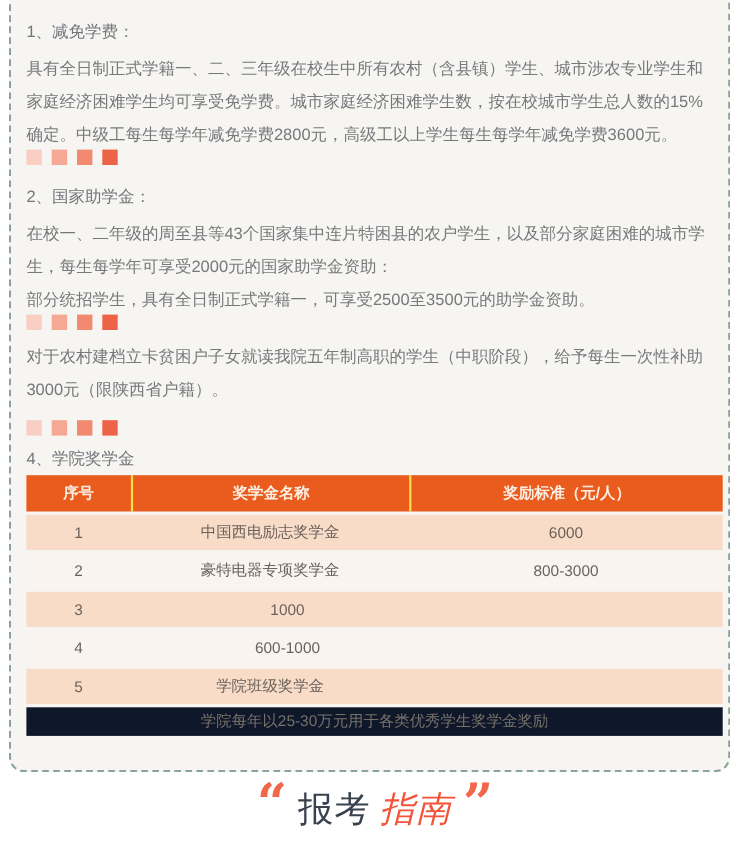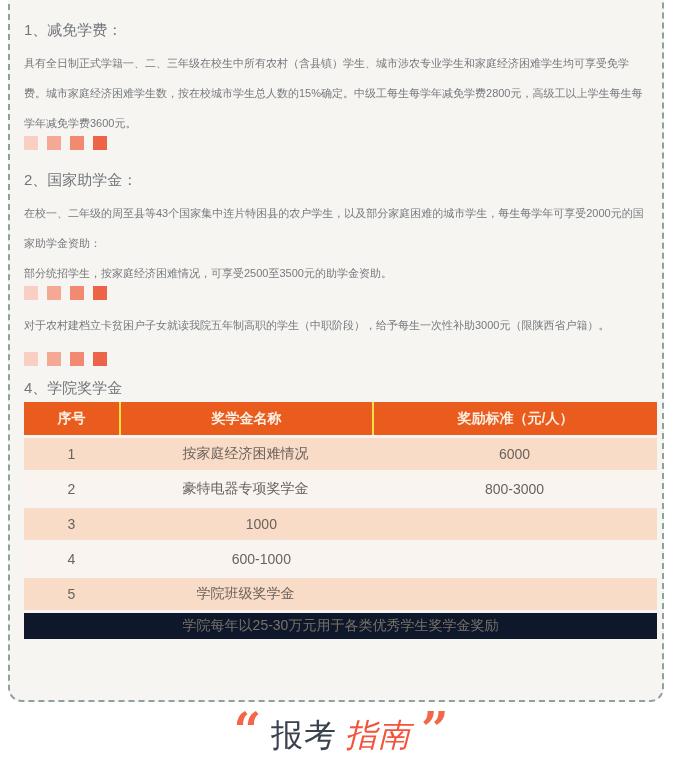--- a/index.html
+++ b/index.html
@@ -12,21 +12,21 @@
   .card{
     position:absolute;left:8px;top:-14px;width:656px;height:716px;
     border:2px dashed #8ba39b;border-radius:14px;
     background:#f7f5f2;box-sizing:border-box;
     padding:34px 14px 0 14px;
   }
   .sec-heading{
     font-size:15px;line-height:16px;color:#71767a;margin:0;font-weight:normal;
   }
   .sec-par{
-    font-size:11px;line-height:30px;color:#75797c;margin:10px 0 0 0;
+    font-size:15px;line-height:30px;color:#75797c;margin:10px 0 0 0;
   }
   .par-follow{margin-top:0;}
   .divider{height:14px;font-size:0;}
   .divider .sq{
     display:inline-block;width:14px;height:14px;margin-right:9px;
   }
   .div-1{margin-top:-2px;}
   .div-2{margin-top:-2px;}
   .div-3{margin-top:12px;}
   .h-2,.h-3{margin-top:22px;}
@@ -83,38 +83,38 @@
 <body>
 
 <div class="card" style="background: rgb(247, 245, 242); border-color: rgb(139, 163, 155);">
 
   <div class="sec-heading h-1">1、减免学费：</div>
   <p class="sec-par">具有全日制正式学籍一、二、三年级在校生中所有农村（含县镇）学生、城市涉农专业学生和家庭经济困难学生均可享受免学费。城市家庭经济困难学生数，按在校城市学生总人数的15%确定。中级工每生每学年减免学费2800元，高级工以上学生每生每学年减免学费3600元。</p>
   <div class="divider div-1"><span class="sq" style="background: rgb(248, 207, 194);"></span><span class="sq" style="background: rgb(245, 168, 147);"></span><span class="sq" style="background: rgb(241, 138, 112);"></span><span class="sq" style="background: rgb(237, 99, 71);"></span></div>
 
   <div class="sec-heading h-2">2、国家助学金：</div>
   <p class="sec-par">在校一、二年级的周至县等43个国家集中连片特困县的农户学生，以及部分家庭困难的城市学生，每生每学年可享受2000元的国家助学金资助：</p>
-  <p class="sec-par par-follow">部分统招学生，按家庭经济困难情况，可享受2500至3500元的助学金资助。</p>
+  <p class="sec-par par-follow">部分统招学生，具有全日制正式学籍一，可享受2500至3500元的助学金资助。</p>
   <div class="divider div-2"><span class="sq" style="background: rgb(248, 207, 194);"></span><span class="sq" style="background: rgb(245, 168, 147);"></span><span class="sq" style="background: rgb(241, 138, 112);"></span><span class="sq" style="background: rgb(237, 99, 71);"></span></div>
 
   <p class="sec-par">对于农村建档立卡贫困户子女就读我院五年制高职的学生（中职阶段），给予每生一次性补助3000元（限陕西省户籍）。</p>
   <div class="divider div-3"><span class="sq" style="background: rgb(248, 207, 194);"></span><span class="sq" style="background: rgb(245, 168, 147);"></span><span class="sq" style="background: rgb(241, 138, 112);"></span><span class="sq" style="background: rgb(237, 99, 71);"></span></div>
 
   <div class="sec-heading h-4">4、学院奖学金</div>
 
   <div class="table">
     <div class="thead" style="background: rgb(233, 92, 30);">
       <div class="th c0" style="color: rgb(253, 238, 226);">序号</div>
       <div class="th c1" style="color: rgb(253, 238, 226);">奖学金名称</div>
       <div class="th c2" style="color: rgb(253, 238, 226);">奖励标准（元/人）</div>
     </div>
     <div>
         <div class="trow odd" style="background: rgb(248, 220, 200);">
           <div class="tcell c0">1</div>
-          <div class="tcell c1">按家庭经济困难情况</div>
+          <div class="tcell c1">中国西电励志奖学金</div>
           <div class="tcell c2">6000</div>
         </div>
         <div class="trow even" style="background: rgb(250, 244, 240);">
           <div class="tcell c0">2</div>
           <div class="tcell c1">豪特电器专项奖学金</div>
           <div class="tcell c2">800-3000</div>
         </div>
         <div class="trow odd" style="background: rgb(248, 220, 200);">
           <div class="tcell c0">3</div>
           <div class="tcell c2">1000</div>

